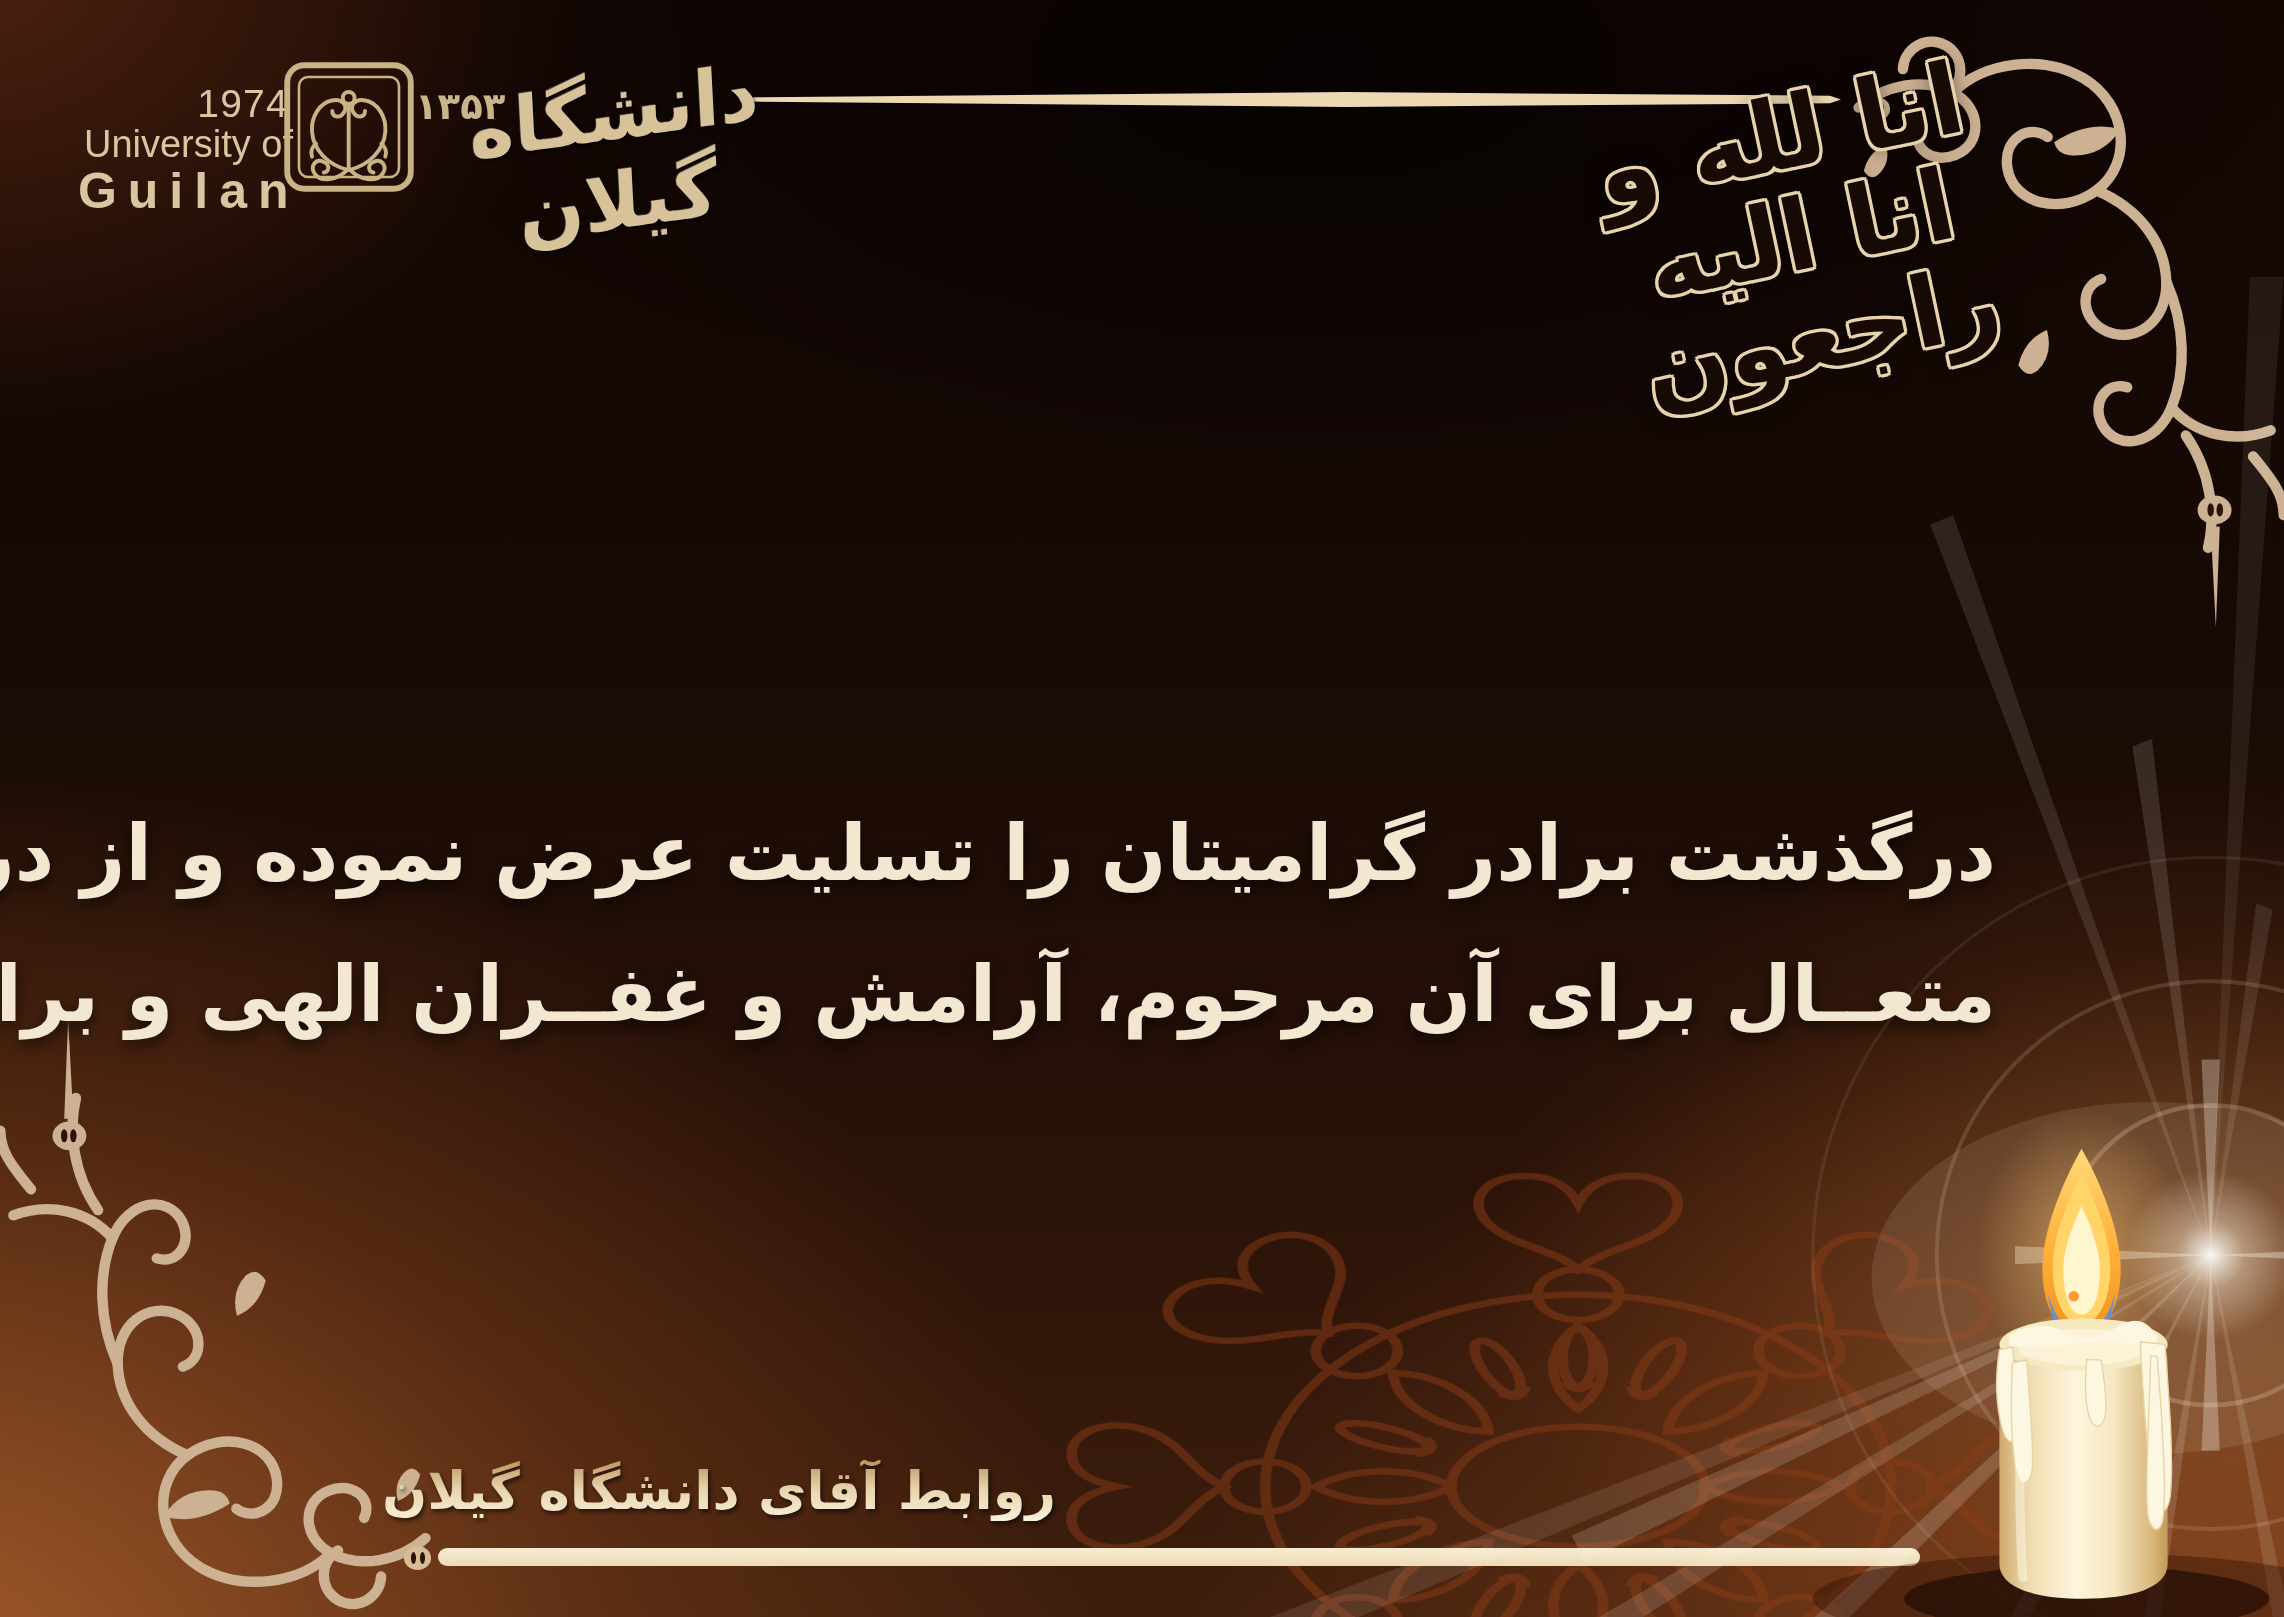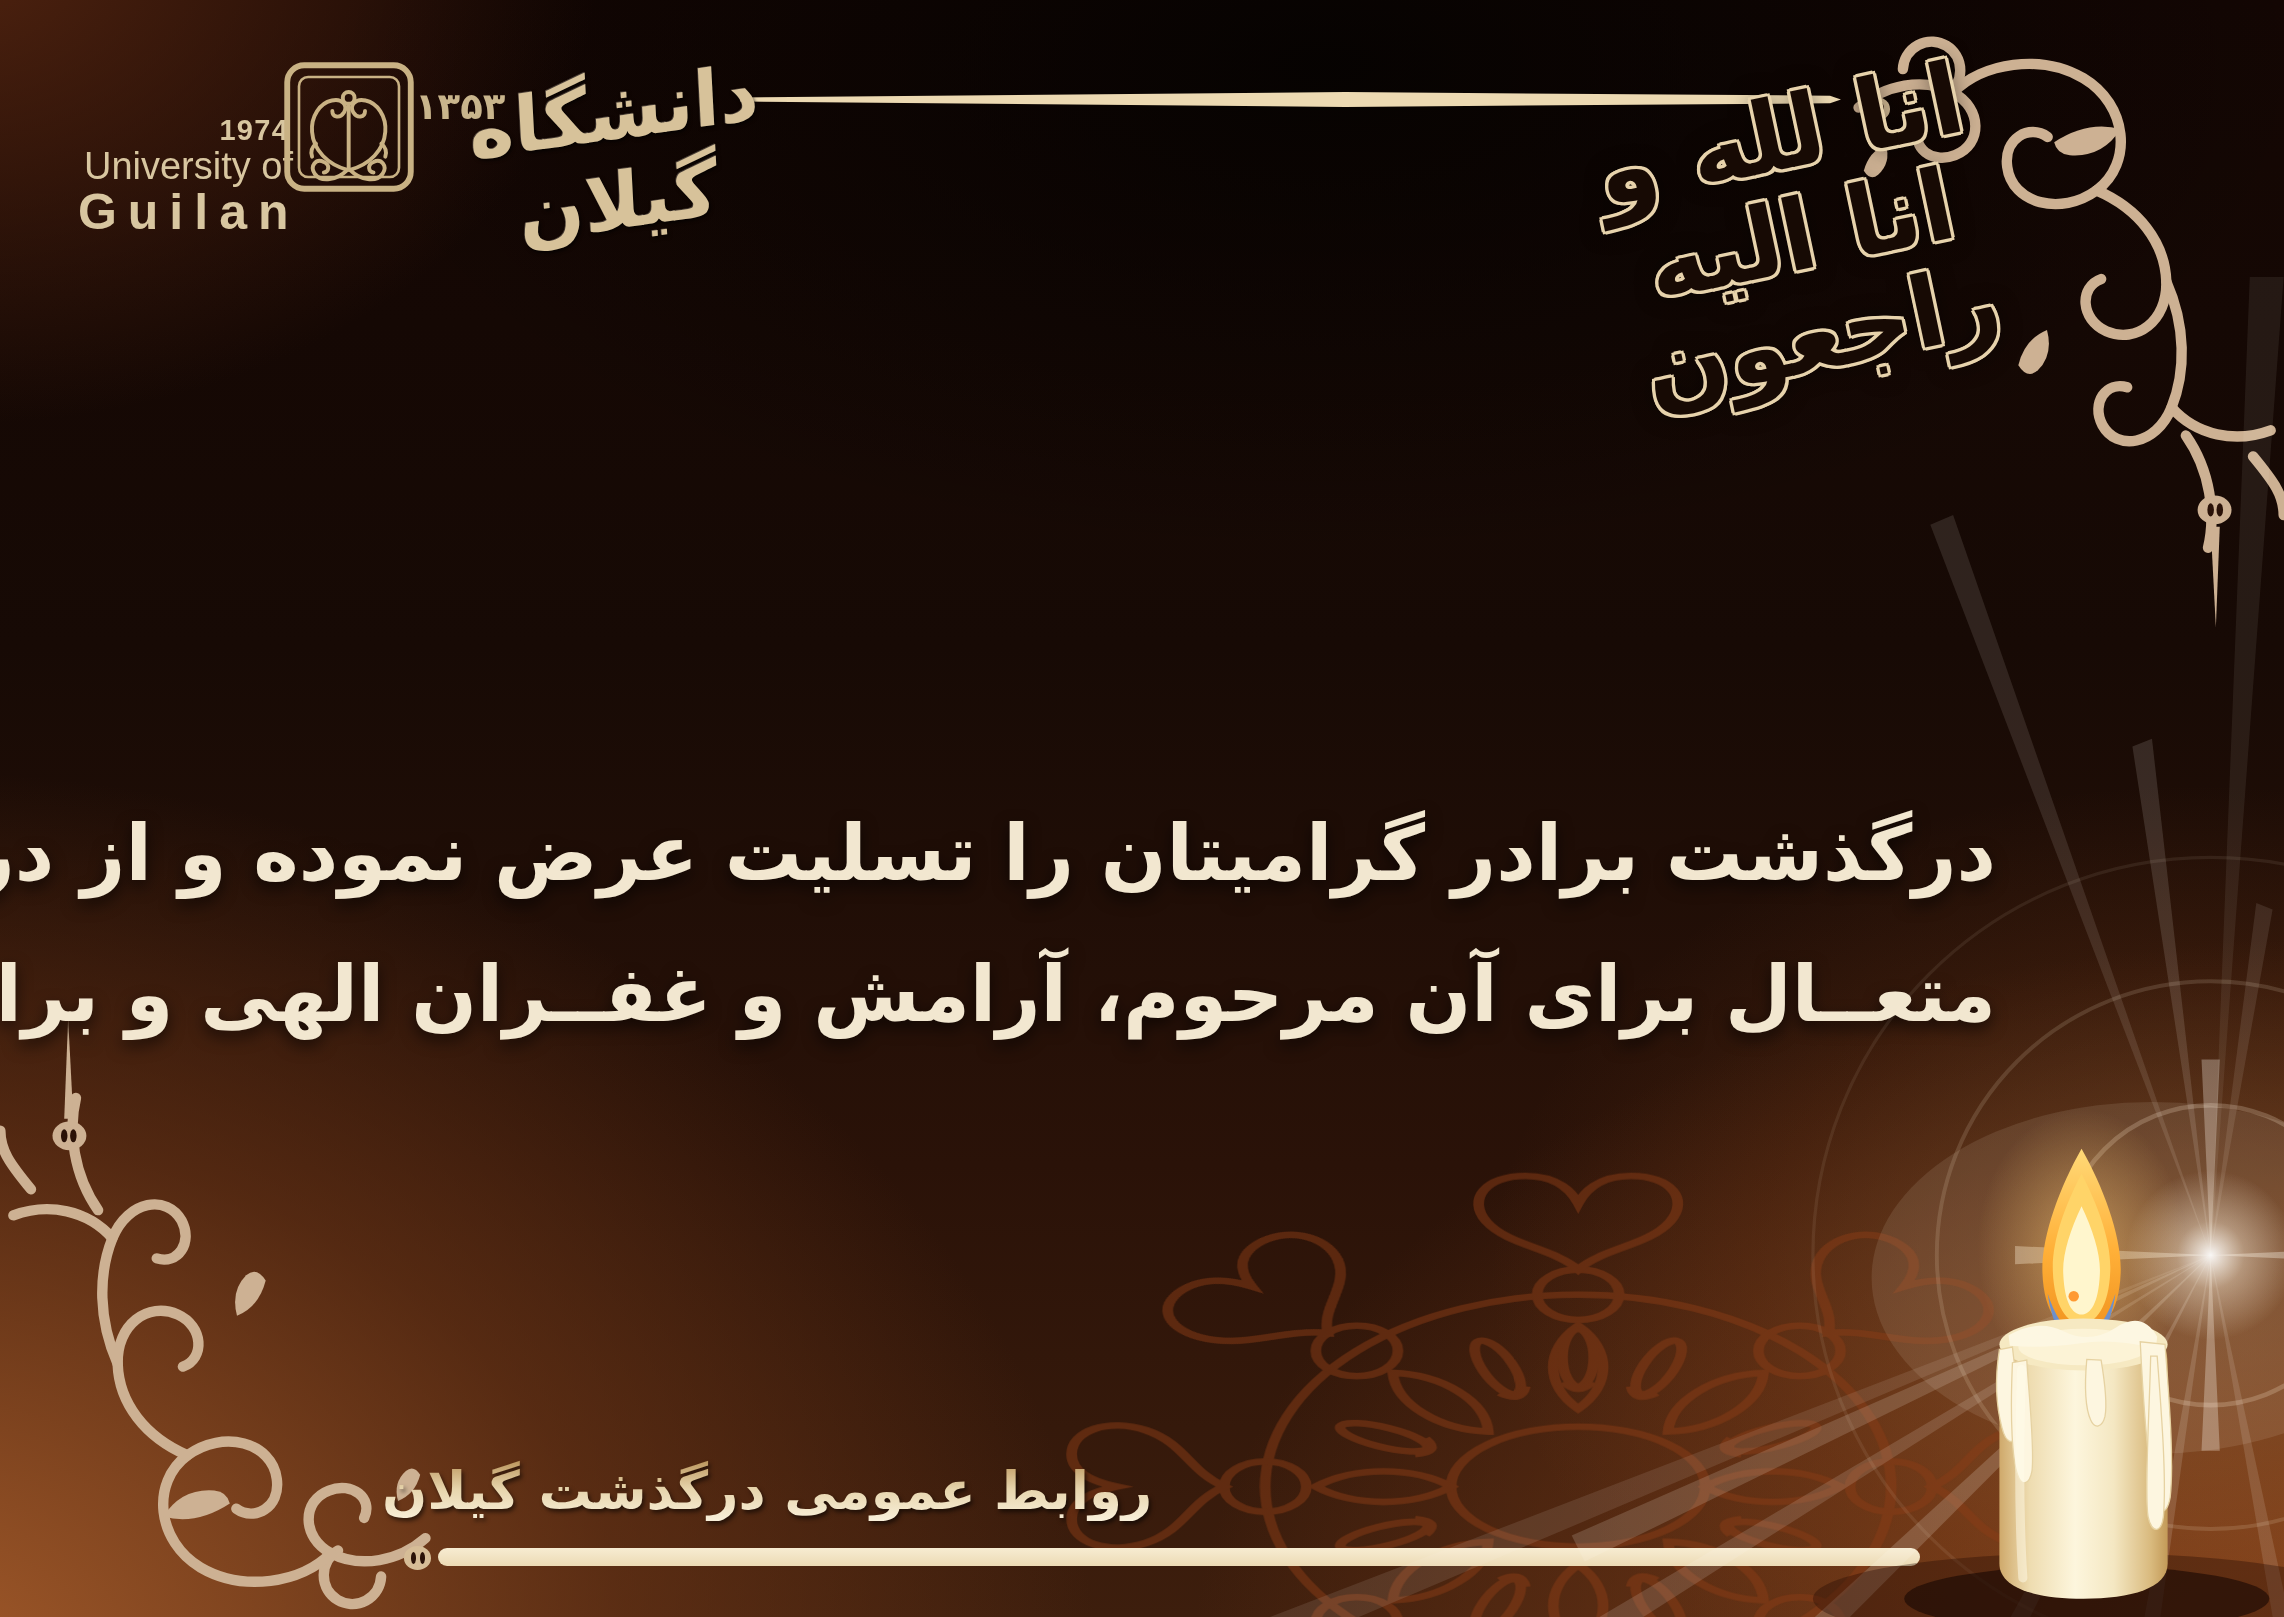--- a/index.html
+++ b/index.html
@@ -15,21 +15,21 @@
       radial-gradient(1663px 1272px at -5% 105%, rgba(172,96,45,.95), rgba(112,56,24,.58) 45%, rgba(0,0,0,0) 73%),
       radial-gradient(978px 717px at -2% -3%, rgba(86,38,17,.9), rgba(0,0,0,0) 66%),
       linear-gradient(180deg,#130603 0%,#170a05 40%,#2a1208 72%,#3d1e0d 100%);
   }
   .abs{position:absolute;}
   svg{position:absolute;left:0;top:0;}
 
   
   .logo-en{left:53px;top:83px;width:240px;text-align:right;color:#d8c6a0;
            font-family:"Liberation Sans","DejaVu Sans",sans-serif;line-height:1.06;}
-  .logo-en .yr{font-size:29px;font-weight:bold;letter-spacing:1.3px;margin-right:3.9px;margin-top:32px;}
+  .logo-en .yr{font-size:39px;font-weight:normal;letter-spacing:1.3px;margin-right:3.9px;}
   .logo-en .u1{font-size:38px;}
   .logo-en .u2{font-size:50px;font-weight:bold;letter-spacing:11px;margin-right:-6.5px;}
   .logo-year-fa{left:415px;top:85px;font-size:37px;color:#c9b58c;font-weight:bold;}
   .logo-fa{left:417px;top:68px;width:398px;font-size:77px;font-weight:bold;color:#d7c29a;
            direction:rtl;text-align:center;transform:rotate(-8deg) skewX(-5deg);
            text-shadow:1.3px 2px 3.9px rgba(0,0,0,.7), -0.7px -0.7px 0 rgba(255,245,220,.25);}
 
   
   .callig{left:1559px;top:83px;width:483px;direction:rtl;text-align:center;
           font-size:98px;font-weight:bold;line-height:1.04;color:#170a04;
@@ -167,21 +167,21 @@
 
   <div class="abs logo-year-fa">۱۳۵۳</div>
   <div class="abs logo-fa" dir="rtl">دانشگاه گیلان</div>
 
   <div class="abs callig" dir="rtl">انا لله و انا الیه راجعون</div>
 
 
   <div class="abs rtl message msg1">درگذشت برادر گرامیتان را تسلیت عرض نموده و از درگاه خداوند</div>
   <div class="abs rtl message msg2">متعــال برای آن مرحوم، آرامش و غفــران الهی و برای بازماندگان</div>
 
-  <div class="abs footer-sig">روابط عمومی درگذشت گیلان</div>
+  <div class="abs footer-sig">روابط آقای دانشگاه گیلان</div>
 
   <svg width="2284" height="1617" viewBox="0 0 3502 2480">
     <defs>
       <linearGradient id="waxG" x1="0" y1="0" x2="1" y2="0">
         <stop offset="0" stop-color="#cfa96b"></stop>
           <stop offset=".18" stop-color="#eedcb0"></stop>
         <stop offset=".45" stop-color="#fdf6dd"></stop>
           <stop offset=".68" stop-color="#f4e7c2"></stop>
         <stop offset=".9" stop-color="#d9ba7e"></stop>
           <stop offset="1" stop-color="#c39a58"></stop>

